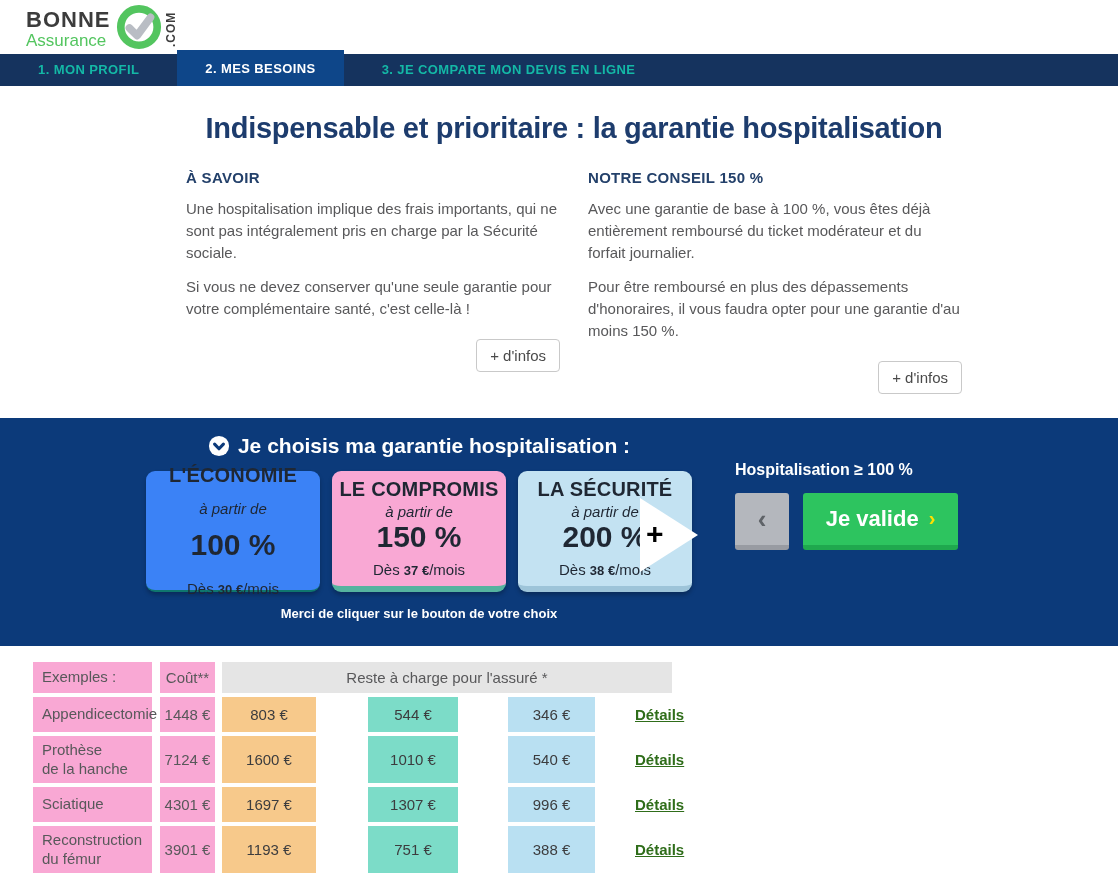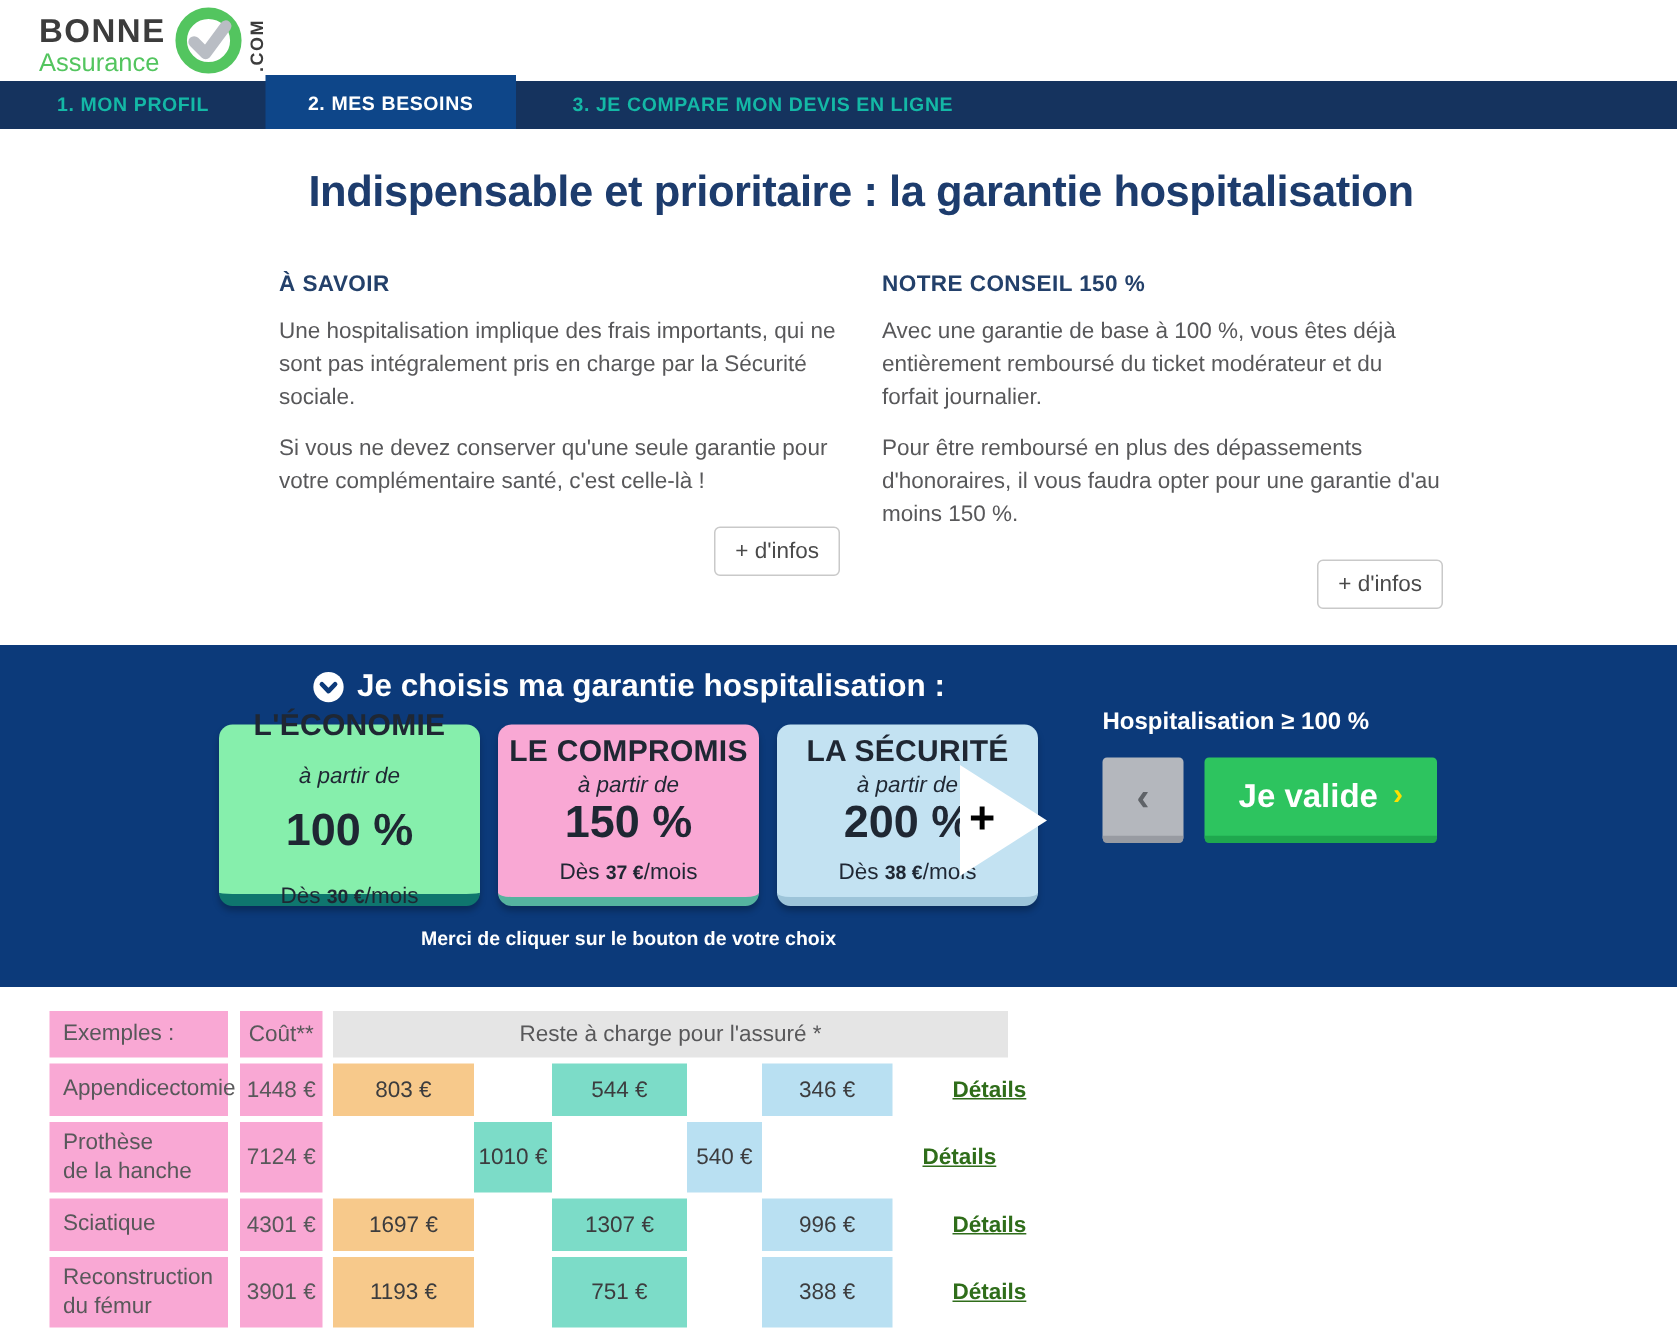--- a/index.html
+++ b/index.html
@@ -36,21 +36,21 @@
     background:#0e4689; color:#ffffff;
     height:36px; line-height:38px; margin-bottom:0; position:relative; top:0;
     margin-top:-4px; padding:0 28px;
   }
 
   
   .intro { background:#fff; padding:26px 0 24px 186px; }
   .intro-inner { width:776px; }
   .page-title {
     font-size:29px; font-weight:bold; color:#1d3c6d;
-    text-align:center; letter-spacing:-0.3px; margin-bottom:36px;
+    text-align:center; letter-spacing:-0.3px; margin-bottom:24px;
   }
   .cols { display:flex; gap:28px; }
   .col { width:374px; display:flex; flex-direction:column; }
   .col-heading { font-size:15px; font-weight:bold; color:#23406a; letter-spacing:0.3px; margin-bottom:12px; }
   .col p { font-size:15px; line-height:1.45; color:#58585a; margin-bottom:13px; }
   .infos-btn {
     align-self:flex-end; margin-top:6px;
     background:#fff; border:1px solid #c9c9c9; border-radius:4px;
     font-family:"Liberation Sans", sans-serif;
     font-size:15px; color:#4a4a4a; padding:7px 13px; cursor:pointer;
@@ -62,21 +62,21 @@
     width:546px; display:flex; align-items:center; justify-content:center; gap:8px;
     color:#fff; font-size:21px; font-weight:bold; margin-bottom:13px;
   }
   .cards-row { display:flex; gap:12px; position:relative; width:546px; }
   .card {
     width:174px; height:121px; border-radius:9px;
     display:flex; flex-direction:column; align-items:center; justify-content:center;
     cursor:pointer; position:relative; color:#1f2733;
     box-shadow:0 3px 4px rgba(0,0,0,0.25);
   }
-  .card--eco  { background:#86efac; border-bottom:8px solid #0f766e;gap:11px; }
+  .card--eco  { background:#3b82f6; border-bottom:2px solid #0f766e;gap:11px; }
   .card--comp { background:#f9a8d4; border-bottom:6px solid #55b39f; }
   .card--secu { background:#c3e2f2; border-bottom:6px solid #9dc4d9; }
   .card-name { font-size:20px; font-weight:bold; letter-spacing:0.2px; }
   .card-prefix { font-size:15px; margin-top:2px;font-style:italic; }
   .card-percent { font-size:30px; font-weight:bold; line-height:1.1; }
   .card-price { font-size:15px; margin-top:8px; }
   .card-price b { font-size:13px; font-weight:bold; }
   .arrow-plus {
     position:absolute; left:494px; top:27px; width:0; height:0;
     border-top:37px solid transparent; border-bottom:37px solid transparent;
@@ -249,20 +249,21 @@
         <a class="details-link">Détails</a>
       </div>
   </div>
 
   <div class="t-row h-48">
     <div class="cell cell-gray cell-label">Prothèse
 de la hanche</div>
       <div></div>
     <div class="cell cell-gray cell-cost">7124 €</div>
       <div></div>
+    <div class="cell cell-val val--eco">1600 €</div>
       <div></div>
     <div class="cell cell-val val--comp">1010 €</div>
       <div></div>
     <div class="cell cell-val val--secu">540 €</div>
       <div></div>
     <div class="cell cell-link">
         <a class="details-link">Détails</a>
       </div>
   </div>
 

